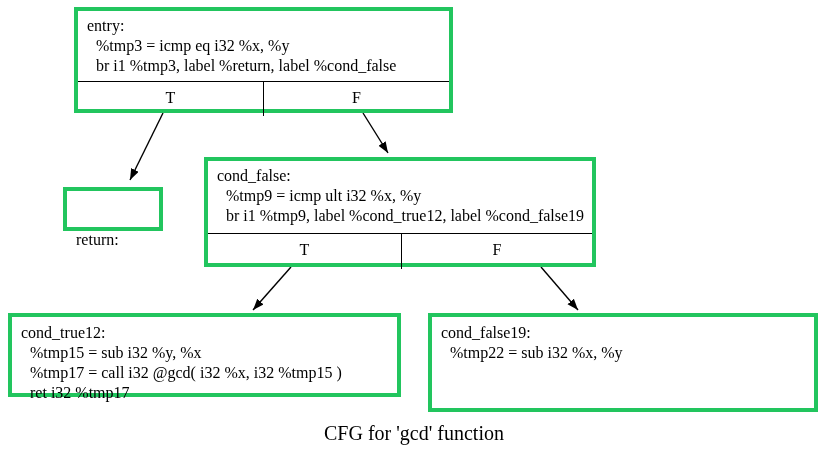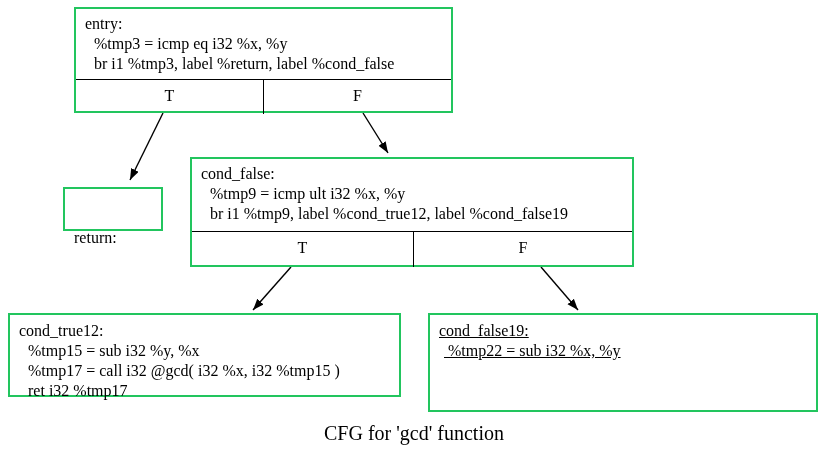--- a/index.html
+++ b/index.html
@@ -12,21 +12,21 @@
     width: 828px;
     height: 452px;
     background: #ffffff;
     overflow: hidden;
     font-family: "Liberation Serif", "DejaVu Serif", serif;
     color: #000000;
   }
   .node {
     position: absolute;
     box-sizing: border-box;
-    border: 2px solid #22c55e;
+    border: 4px solid #22c55e;
     background: #ffffff;
   }
   .node-body {
     box-sizing: border-box;
     padding: 5px 0 6px 0;
   }
   .code-line {
     font-family: "Liberation Serif", "DejaVu Serif", serif;
     font-size: 16px;
     line-height: 20px;
@@ -100,42 +100,42 @@
       <div class="port" style="width:188px; padding-top:7px;">F</div>
     </div>
   </div>
 
   <div class="node" style="left:63px; top:187px; width:100px; height:44px;">
     <div class="node-body" style="padding-top:3px;margin-top:36px;">
       <div class="code-line">return:</div>
     </div>
   </div>
 
-  <div class="node" style="left:190px; top:157px; width:444px; height:110px;">
+  <div class="node" style="left:204px; top:157px; width:392px; height:110px;">
     <div class="node-body" style="height:72px;">
       <div class="code-line">cond_false:</div>
       <div class="code-line indent"> %tmp9 = icmp ult i32 %x, %y</div>
       <div class="code-line indent"> br i1 %tmp9, label %cond_true12, label %cond_false19</div>
     </div>
     <div class="ports" style="height:36px;">
       <div class="port left-port" style="width:223px; padding-top:7px;">T</div>
       <div class="port" style="width:219px; padding-top:7px;">F</div>
     </div>
   </div>
 
   <div class="node" style="left:8px; top:313px; width:393px; height:84px;">
     <div class="node-body" style="padding-top:6px;">
       <div class="code-line">cond_true12:</div>
       <div class="code-line indent"> %tmp15 = sub i32 %y, %x</div>
       <div class="code-line indent"> %tmp17 = call i32 @gcd( i32 %x, i32 %tmp15 )</div>
       <div class="code-line indent"> ret i32 %tmp17</div>
     </div>
   </div>
 
-  <div class="node" style="left:428px; top:313px; width:390px; height:99px;text-decoration:underline;">
+  <div class="node" style="left:428px; top:313px; width:390px; height:99px;">
     <div class="node-body" style="padding-top:6px;">
       <div class="code-line">cond_false19:</div>
       <div class="code-line indent"> %tmp22 = sub i32 %x, %y</div>
     </div>
   </div>
 
   <div class="caption" style="left:0px; top:423px; width:828px;">CFG for 'gcd' function</div>
 
 </div>
 

